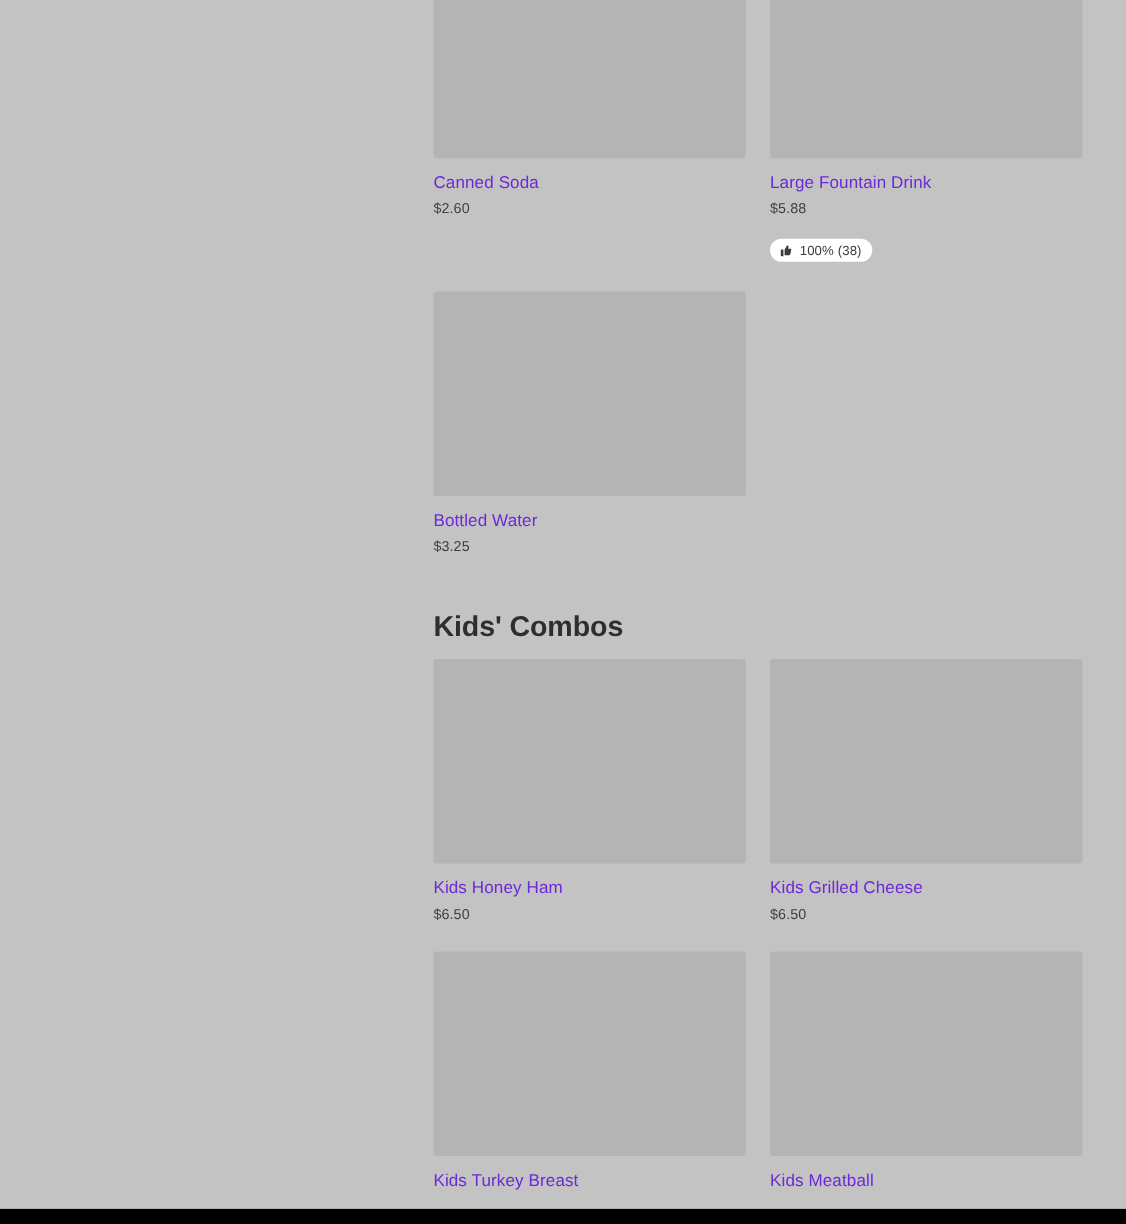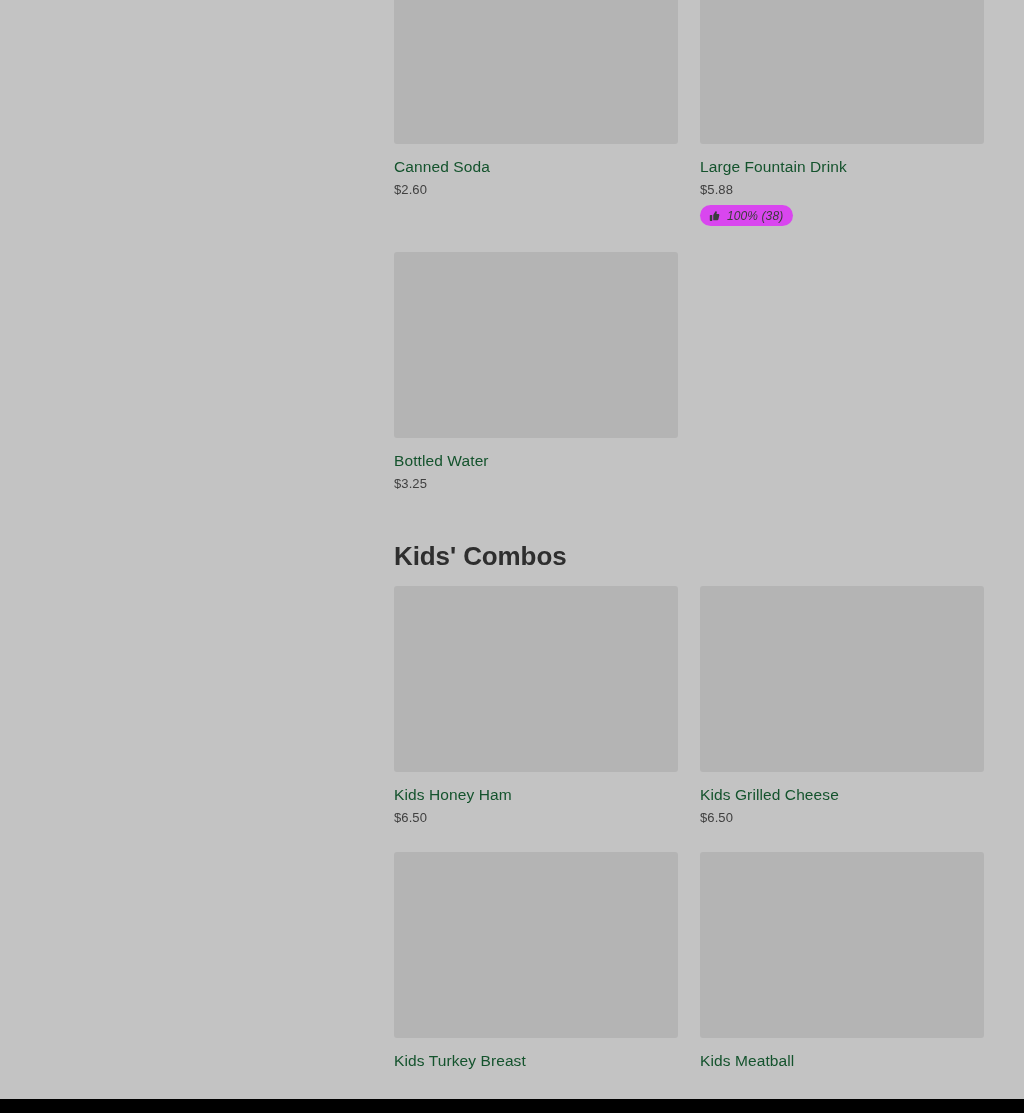--- a/index.html
+++ b/index.html
@@ -66,46 +66,45 @@
   .row-clipped .card-media {
     height: 144px;
     border-radius: 0 0 3px 3px;
   }
 
   .card-title {
     display: block;
     margin-top: 13px;
     font-size: 15.5px;
     line-height: 19px;
-    color: #14532d;
+    color: #6d28d9;
     letter-spacing: 0.1px;
     font-weight: 400;
     white-space: nowrap;
   }
 
   .card-price {
     display: block;
     margin-top: 6px;
     font-size: 13px;
     line-height: 16px;
     color: #404040;
     letter-spacing: 0.1px;
   }
 
   
   .rating {
     display: inline-flex;
     align-items: center;
     gap: 7px;
-    margin-top: 7px;
+    margin-top: 19px;
     padding: 3px 10px 3px 8px;
-    background: #d946ef;
+    background: #ffffff;
     border-radius: 11px;
     height: 21px;
-    font-style: italic;
   }
 
   .rating-icon {
     display: inline-block;
     width: 12px;
     height: 12px;
     flex: 0 0 12px;
     position: relative;
     top: 0px;
   }

